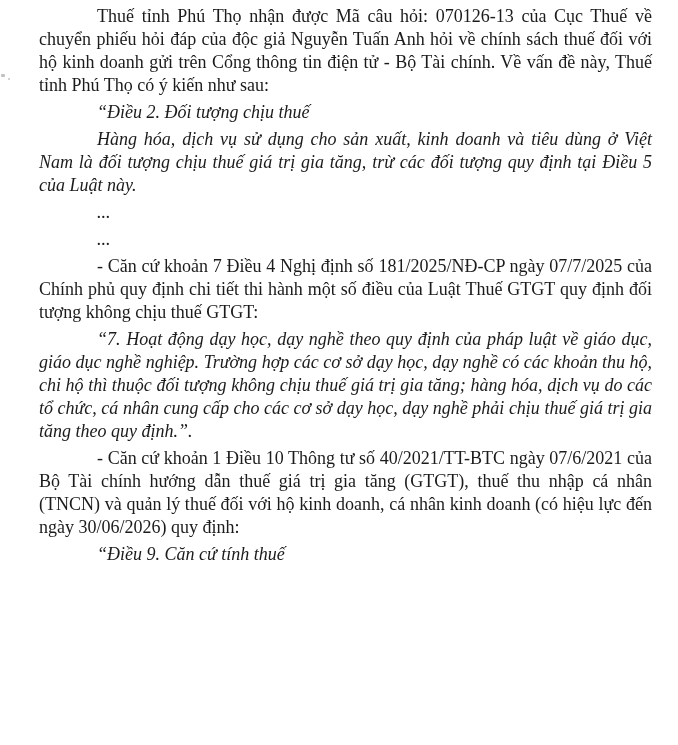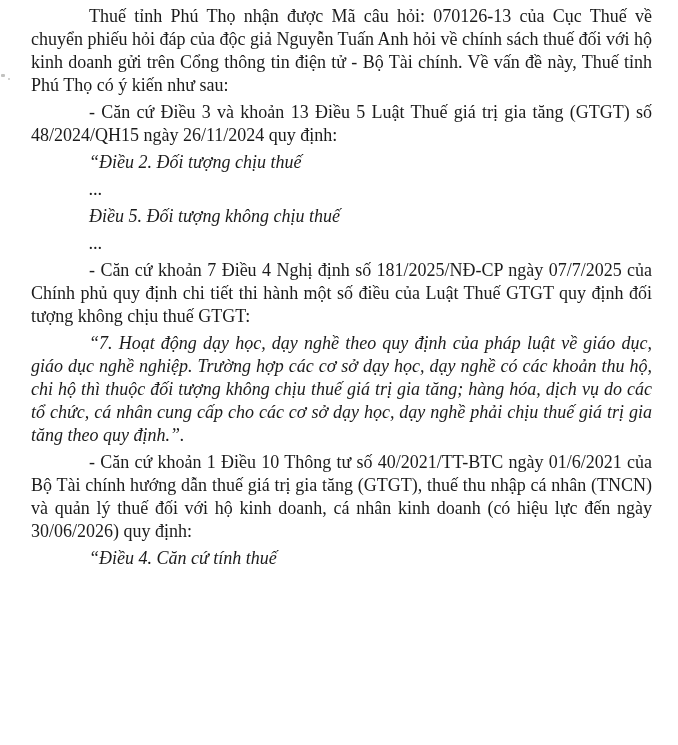--- a/index.html
+++ b/index.html
@@ -19,44 +19,43 @@
     height: 745px;
     padding: 5px 26px 0 30px;
     font-family: "Liberation Serif", "DejaVu Serif", serif;
     font-size: 18px;
     line-height: 23px;
     color: #1b1b1b;
     text-align: justify;
     overflow: hidden;
   }
   .page p {
-    margin: 0 0 4px 1px;
+    margin: 0 0 4px 9px;
     text-indent: 58px;
   }
   .page p.quote {
     font-style: italic;
   }
   .speck {
     position: absolute;
     background: #9a9a96;
     opacity: 0.6;
   }
   .speck-1 { left: 1px;  top: 74px; width: 4px; height: 3px; border-radius: 1px; }
   .speck-2 { left: 8px;  top: 78px; width: 2px; height: 2px; border-radius: 1px; }
 </style>
 </head>
 <body>
 
 <div class="page">
   <p>Thuế tỉnh Phú Thọ nhận được Mã câu hỏi: 070126-13 của Cục Thuế về chuyển phiếu hỏi đáp của độc giả Nguyễn Tuấn Anh hỏi về chính sách thuế đối với hộ kinh doanh gửi trên Cổng thông tin điện tử - Bộ Tài chính. Về vấn đề này, Thuế tỉnh Phú Thọ có ý kiến như sau:</p>
-  <p>- Căn cứ Điều 3 và khoản 13 Điều 5 Luật Thuế giá trị gia tăng (GTGT) số 48/2024/QH15 ngày 26/11/2024 quy định:</p>
   <p class="quote">“Điều 2. Đối tượng chịu thuế</p>
+  <p class="quote">Hàng hóa, dịch vụ sử dụng cho sản xuất, kinh doanh và tiêu dùng ở Việt Nam là đối tượng chịu thuế giá trị gia tăng, trừ các đối tượng quy định tại Điều 5 của Luật này.</p>
   <p class="quote">...</p>
-  <p class="quote">Điều 5. Đối tượng không chịu thuế</p>
   <p class="quote">...</p>
   <p>- Căn cứ khoản 7 Điều 4 Nghị định số 181/2025/NĐ-CP ngày 07/7/2025 của Chính phủ quy định chi tiết thi hành một số điều của Luật Thuế GTGT quy định đối tượng không chịu thuế GTGT:</p>
   <p class="quote">“7. Hoạt động dạy học, dạy nghề theo quy định của pháp luật về giáo dục, giáo dục nghề nghiệp. Trường hợp các cơ sở dạy học, dạy nghề có các khoản thu hộ, chi hộ thì thuộc đối tượng không chịu thuế giá trị gia tăng; hàng hóa, dịch vụ do các tổ chức, cá nhân cung cấp cho các cơ sở dạy học, dạy nghề phải chịu thuế giá trị gia tăng theo quy định.”.</p>
-  <p>- Căn cứ khoản 1 Điều 10 Thông tư số 40/2021/TT-BTC ngày 01/6/2021 của Bộ Tài chính hướng dẫn thuế giá trị gia tăng (GTGT), thuế thu nhập cá nhân (TNCN) và quản lý thuế đối với hộ kinh doanh, cá nhân kinh doanh (có hiệu lực đến ngày 30/06/2026) quy định:</p>
-  <p class="quote">“Điều 4. Căn cứ tính thuế</p>
+  <p>- Căn cứ khoản 1 Điều 10 Thông tư số 40/2021/TT-BTC ngày 07/6/2021 của Bộ Tài chính hướng dẫn thuế giá trị gia tăng (GTGT), thuế thu nhập cá nhân (TNCN) và quản lý thuế đối với hộ kinh doanh, cá nhân kinh doanh (có hiệu lực đến ngày 30/06/2026) quy định:</p>
+  <p class="quote">“Điều 9. Căn cứ tính thuế</p>
 </div>
 
 <div class="speck speck-1"></div>
 <div class="speck speck-2"></div>
 
 </body></html>

